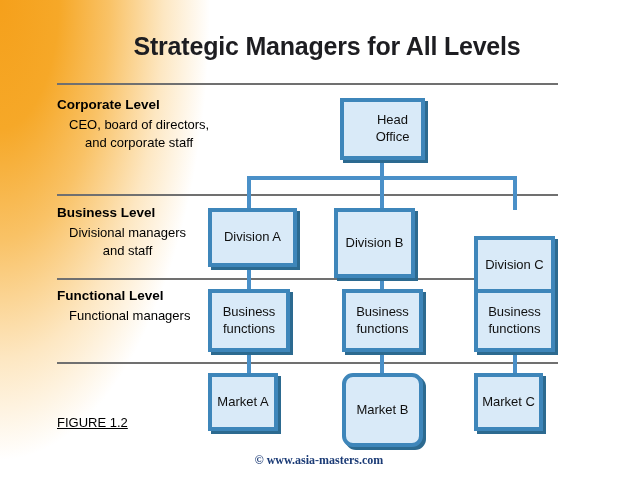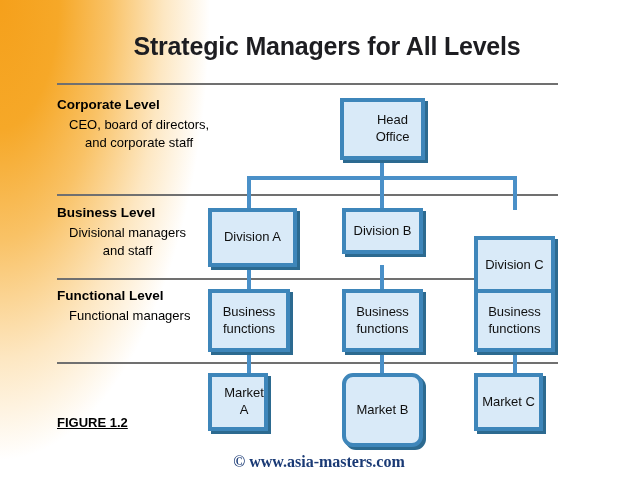--- a/index.html
+++ b/index.html
@@ -37,51 +37,51 @@
     position:absolute;z-index:2;box-sizing:border-box;
     background:#d9eaf8;
     border:4px solid #3e86ba;
     box-shadow:3px 3px 0 #2c6a90;
     display:flex;align-items:center;justify-content:center;
     text-align:center;font-size:13px;color:#101010;
     line-height:1.3;white-space:pre-line;
   }
   .n-head{left:340px;top:98px;width:85px;height:62px;padding-left:20px;}
   .n-div-a{left:208px;top:208px;width:89px;height:59px;}
-  .n-div-b{left:342px;top:208px;width:81px;height:46px;}
+  .n-div-b{left:334px;top:208px;width:81px;height:70px;}
   .n-div-c{left:474px;top:208px;width:81px;height:59px;margin-top:28px;}
   .n-bf-a{left:208px;top:289px;width:82px;height:63px;}
   .n-bf-b{left:342px;top:289px;width:81px;height:63px;}
   .n-bf-c{left:474px;top:289px;width:81px;height:63px;}
-  .n-mk-a{left:208px;top:373px;width:60px;height:58px;padding-left:12px;}
+  .n-mk-a{left:208px;top:373px;width:70px;height:58px;}
   .n-mk-b{left:342px;top:373px;width:81px;height:74px;border-radius:11px;}
   .n-mk-c{left:474px;top:373px;width:69px;height:58px;}
 
   .c-head-v{left:380px;top:158px;width:4px;height:20px;}
   .c-main-h{left:247px;top:176px;width:270px;height:4px;}
   .c-a1{left:247px;top:178px;width:4px;height:32px;}
   .c-b1{left:380px;top:178px;width:4px;height:32px;}
   .c-c1{left:513px;top:178px;width:4px;height:32px;}
   .c-a2{left:247px;top:265px;width:4px;height:26px;}
   .c-b2{left:380px;top:265px;width:4px;height:26px;}
   .c-c2{left:513px;top:265px;width:4px;height:26px;}
   .c-a3{left:247px;top:350px;width:4px;height:25px;}
   .c-b3{left:380px;top:350px;width:4px;height:25px;}
   .c-c3{left:513px;top:350px;width:4px;height:25px;}
 
   .figure-label{
     position:absolute;left:57px;top:415px;
-    font-size:13px;font-weight:700;color:#000;
+    font-size:13px;font-weight:400;color:#000;
     text-decoration:underline;
   }
   .copyright{
     position:absolute;left:0;top:453px;width:100%;
     text-align:center;
     font-family:"Liberation Serif",serif;
-    font-size:16px;font-weight:700;color:#1a3a75;
+    font-size:12px;font-weight:700;color:#1a3a75;
   }
 </style>
 </head>
 <body>
 
 <div class="slide">
 
   <h1 class="slide-title">Strategic Managers for All Levels</h1>
 
   <div class="hr hr1"></div>

